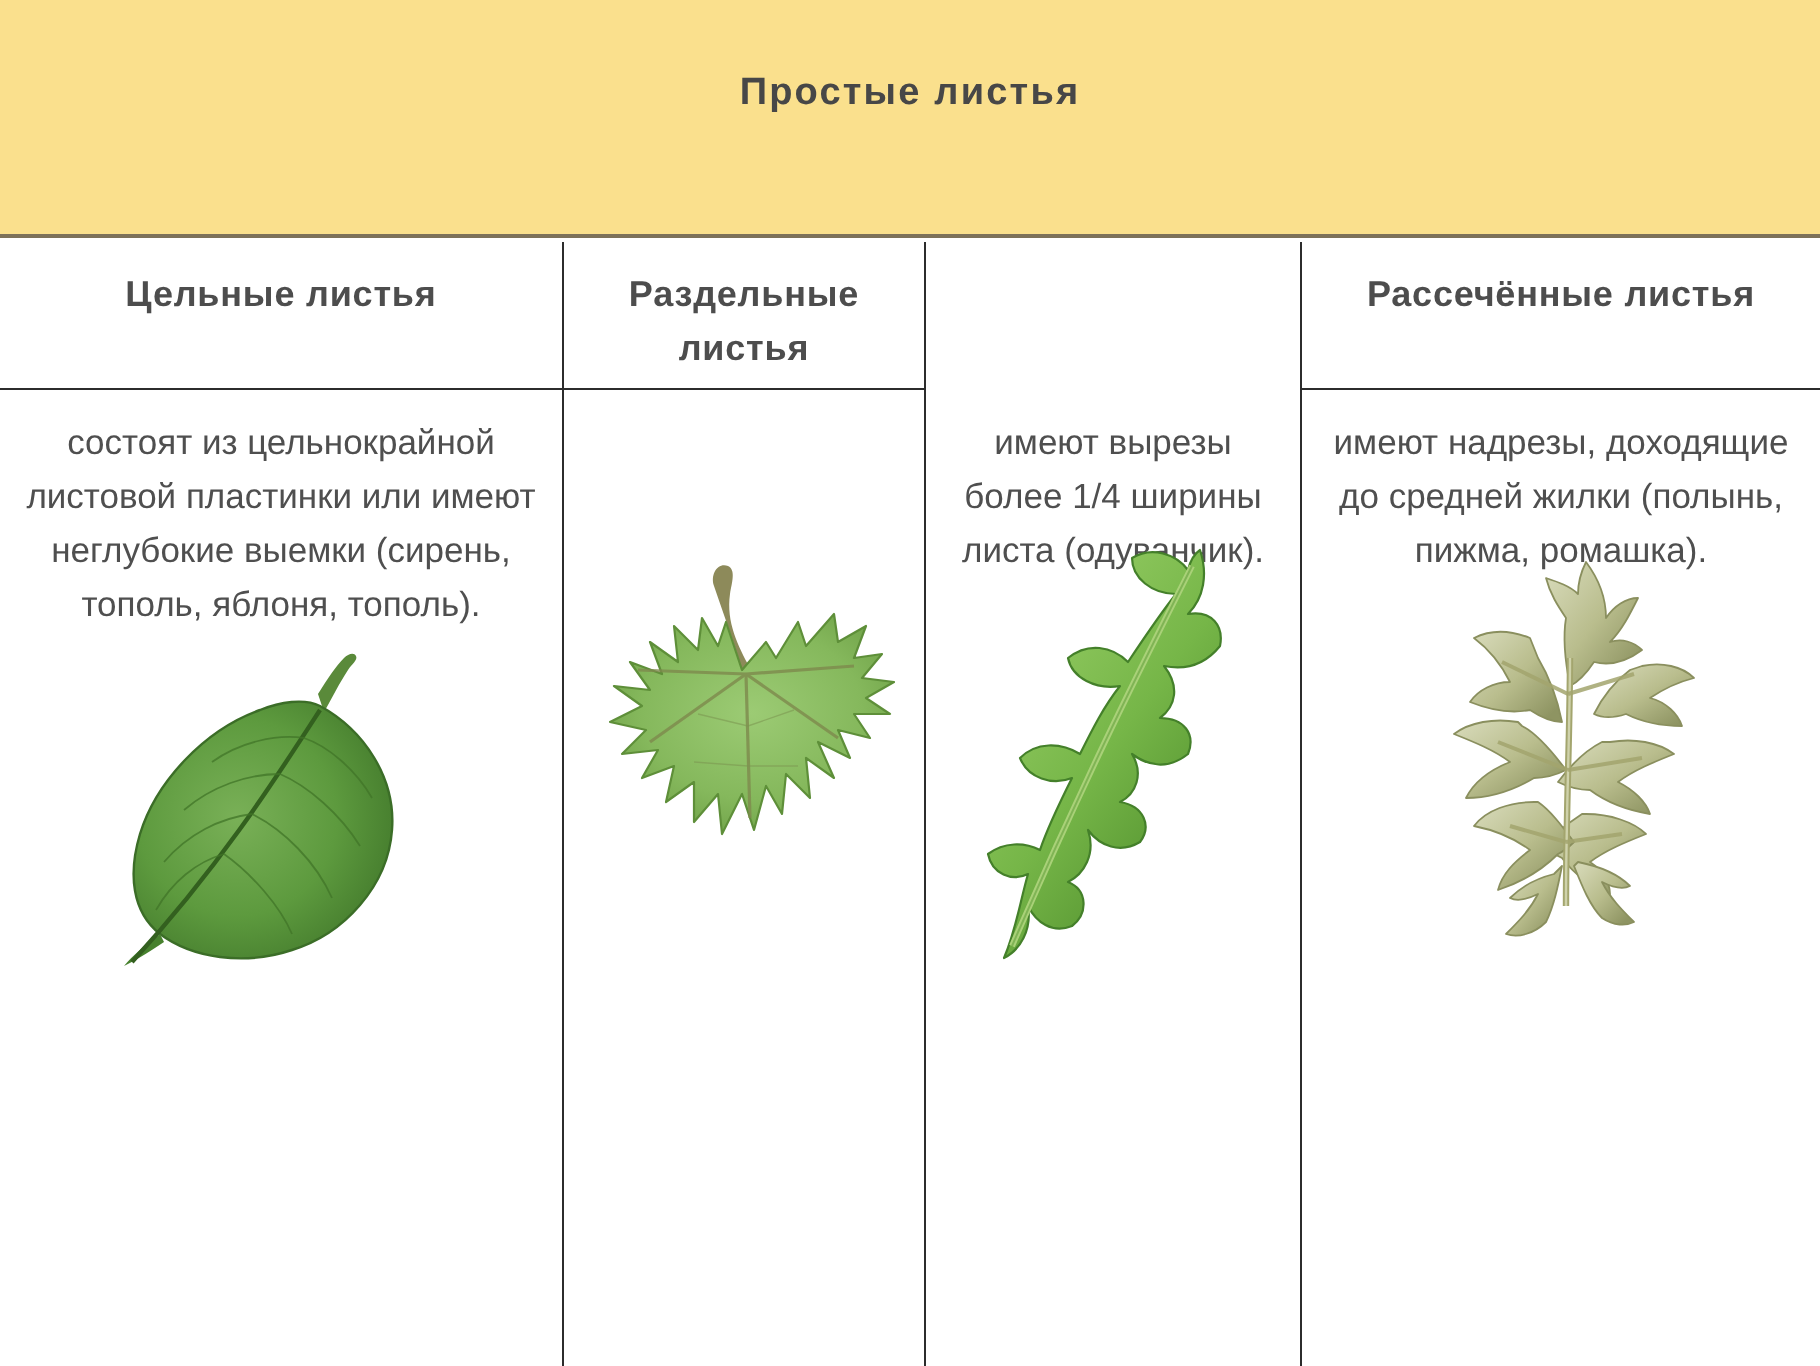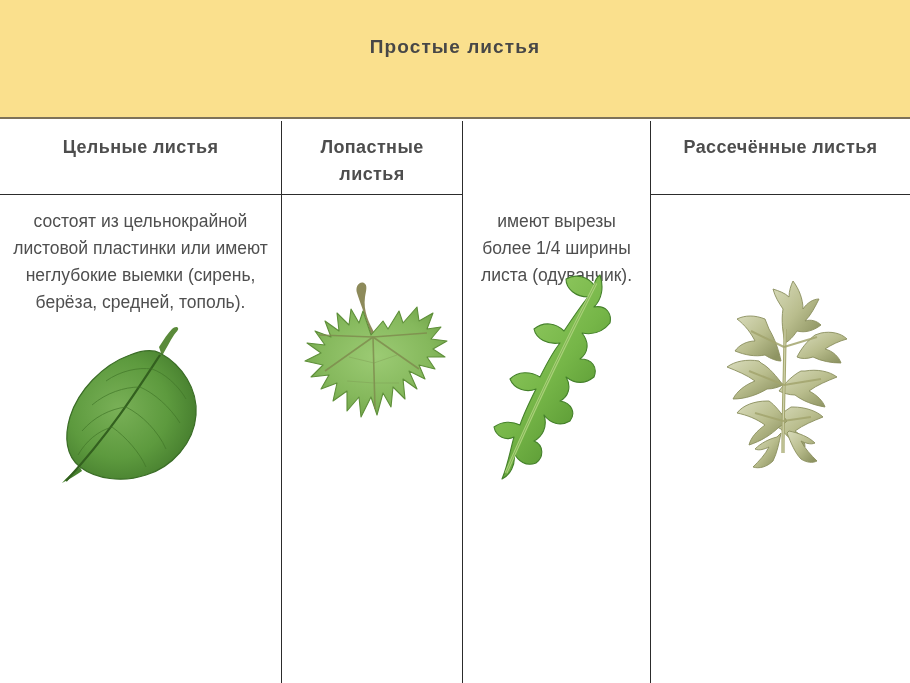--- a/index.html
+++ b/index.html
@@ -122,21 +122,21 @@
     <div class="title-text">Простые листья</div>
   </div>
 
   <div class="table">
 
     <div class="col col-1">
       <div class="col-head">
         <div class="htxt">Цельные листья</div>
       </div>
       <div class="col-body">
-        <div class="col-desc">состоят из цельнокрайной листовой пластинки или имеют неглубокие выемки (сирень, берёза, средней, тополь).</div>
+        <div class="col-desc">состоят из цельнокрайной листовой пластинки или имеют неглубокие выемки (сирень, тополь, яблоня, тополь).</div>
         <div class="leaf-holder lh-1">
           <svg width="170" height="190" viewBox="0 0 170 190">
             <defs>
               <radialGradient id="g1" cx="40%" cy="45%" r="70%">
                 <stop offset="0%" stop-color="#79b057"></stop>
                 <stop offset="55%" stop-color="#5d9a3e"></stop>
                 <stop offset="100%" stop-color="#3f7529"></stop>
               </radialGradient>
             </defs>
 
@@ -164,21 +164,21 @@
               <path d="M70 104 C 54 106 38 114 26 128"></path>
               <path d="M56 124 C 42 128 30 138 22 152"></path>
             </g>
           </svg>
         </div>
       </div>
     </div>
 
     <div class="col col-2">
       <div class="col-head">
-        <div class="htxt">Лопастные листья</div>
+        <div class="htxt">Раздельные листья</div>
       </div>
       <div class="col-body">
         <div class="leaf-holder lh-2">
           <svg width="170" height="185" viewBox="0 0 170 185">
             <defs>
               <radialGradient id="g2" cx="50%" cy="45%" r="65%">
                 <stop offset="0%" stop-color="#9ccb74"></stop>
                 <stop offset="60%" stop-color="#85b85c"></stop>
                 <stop offset="100%" stop-color="#6a9c43"></stop>
               </radialGradient>
@@ -260,20 +260,21 @@
           </svg>
         </div>
       </div>
     </div>
 
     <div class="col col-4">
       <div class="col-head">
         <div class="htxt">Рассечённые листья</div>
       </div>
       <div class="col-body">
+        <div class="col-desc">имеют надрезы, доходящие до средней жилки (полынь, пижма, ромашка).</div>
         <div class="leaf-holder lh-4">
           <svg width="175" height="200" viewBox="0 0 175 200">
             <defs>
               <linearGradient id="g4" x1="10%" y1="10%" x2="90%" y2="90%">
                 <stop offset="0%" stop-color="#d3d6b3"></stop>
                 <stop offset="50%" stop-color="#b9bd8d"></stop>
                 <stop offset="100%" stop-color="#8e9462"></stop>
               </linearGradient>
             </defs>
             <g fill="url(#g4)" stroke="#8a8f5e" stroke-width="0.9" stroke-linejoin="round">

